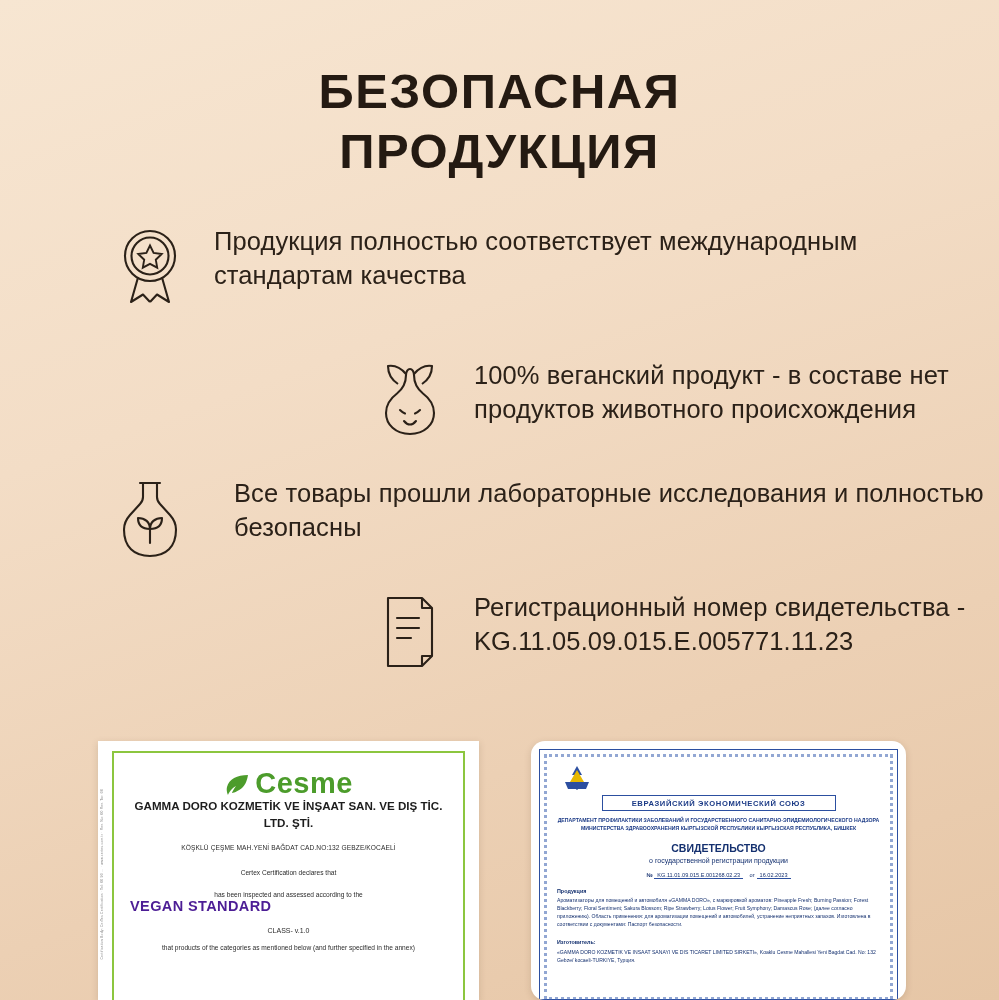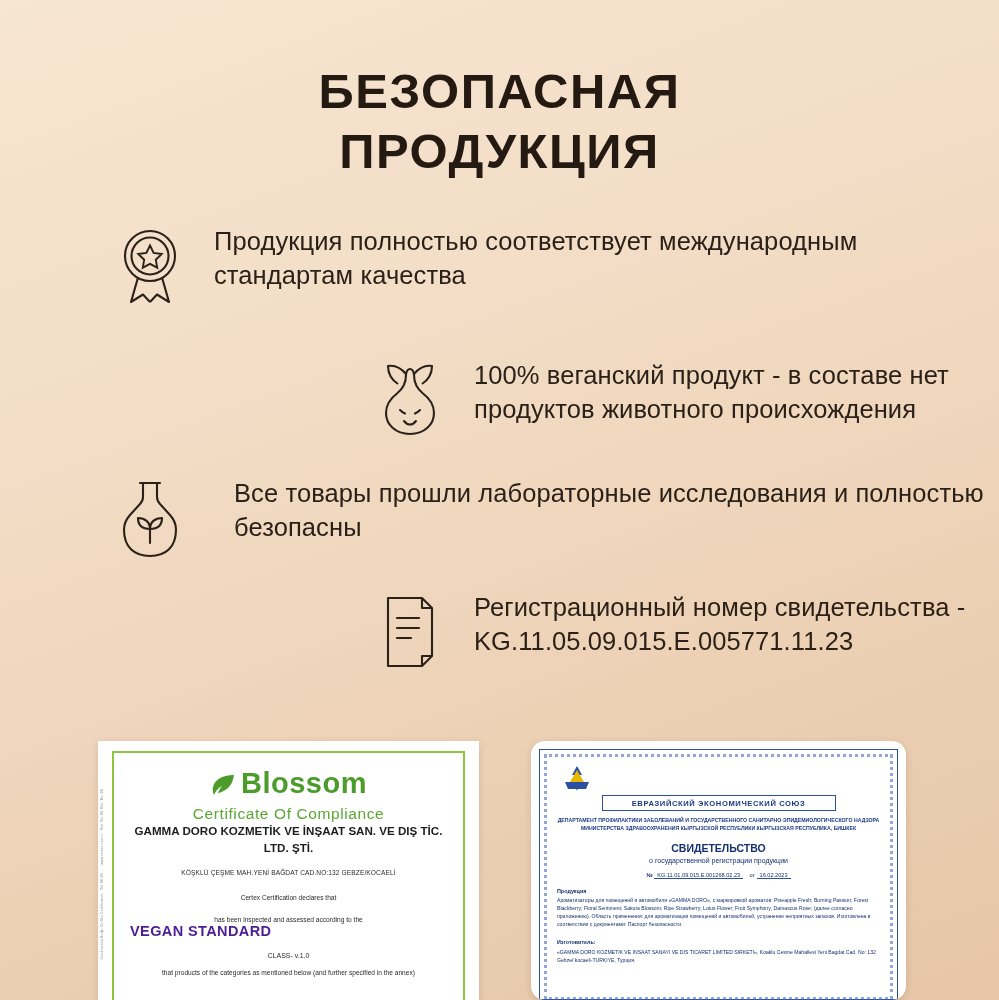--- a/index.html
+++ b/index.html
@@ -329,23 +329,22 @@
   <div class="certs">
 
     <div class="cert cert-left">
       <div class="cl-side">Certification Body: CerTex Certification · Tel: 00 90 ... · www.certex.com.tr · Rev. No: 00 Rev. Tar: 00</div>
       <div class="cl-inner">
         <div class="certex-logo">
           <span class="leaf">
             <svg width="26" height="24" viewBox="0 0 26 24" fill="#4c9c2b">
               <path d="M24 2C13 2 5 6 3 14c-1 4 1 8 1 8s2-6 8-9c-3 4-4 7-4 7s6-1 11-6c4-4 5-12 5-12z"></path>
             </svg>
-          </span><span class="cer">Blossom</span>
-        </div>
-        <div class="certex-sub">Certificate Of Compliance</div>
+          </span><span class="cer">Cesme</span>
+        </div>
         <div class="cl-company">GAMMA DORO KOZMETİK VE İNŞAAT SAN. VE DIŞ TİC. LTD. ŞTİ.</div>
         <div class="cl-addr">KÖŞKLÜ ÇEŞME MAH.YENİ BAĞDAT CAD.NO:132 GEBZE/KOCAELİ</div>
         <div class="cl-declare">Certex Certification declares that</div>
         <div class="cl-assessed">has been inspected and assessed according to the</div>
         <div class="cl-standard">VEGAN STANDARD</div>
         <div class="cl-class">CLASS- v.1.0</div>
         <div class="cl-note">that products of the categories as mentioned below (and further specified in the annex)</div>
       </div>
     </div>
 

